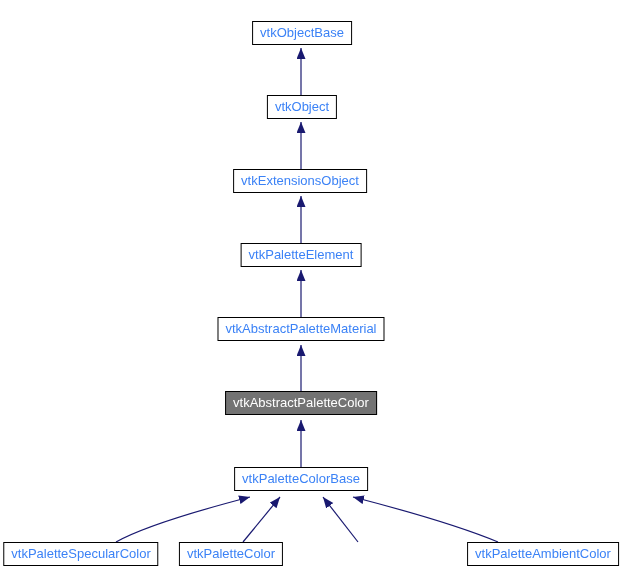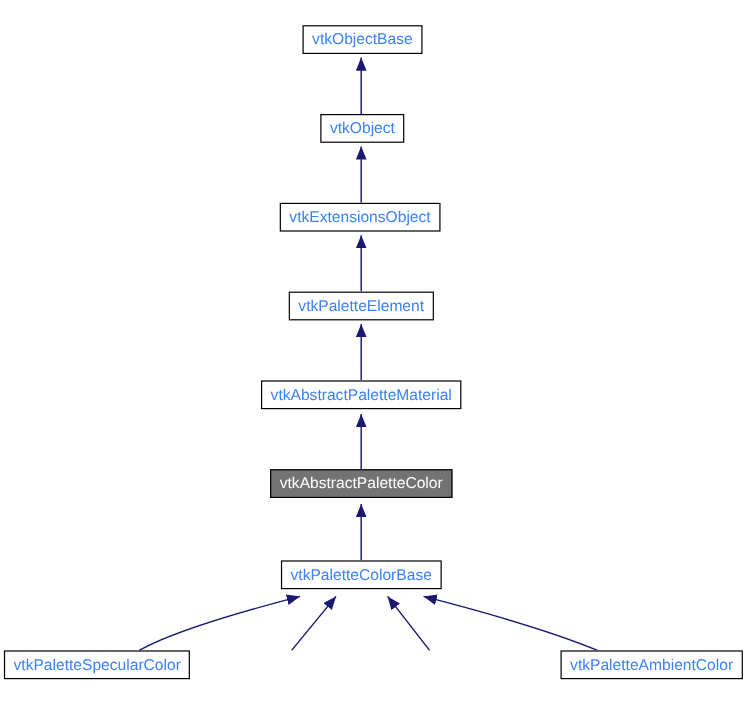--- a/index.html
+++ b/index.html
@@ -79,17 +79,18 @@
   <div class="node" style="left:301px; top:243px;">vtkPaletteElement</div>
 
   <div class="node" style="left:301px; top:317px;text-align:right;">vtkAbstractPaletteMaterial</div>
 
   <div class="node highlight" style="left:301px; top:391px;">vtkAbstractPaletteColor</div>
 
   <div class="node" style="left:301px; top:467px;">vtkPaletteColorBase</div>
 
   <div class="node" style="left:81px; top:542px;">vtkPaletteSpecularColor</div>
 
+  <div class="node" style="left:231px; top:542px;">vtkPaletteColor</div>
 
 
   <div class="node" style="left:543px; top:542px;">vtkPaletteAmbientColor</div>
 
 </div>
 
 </body></html>

